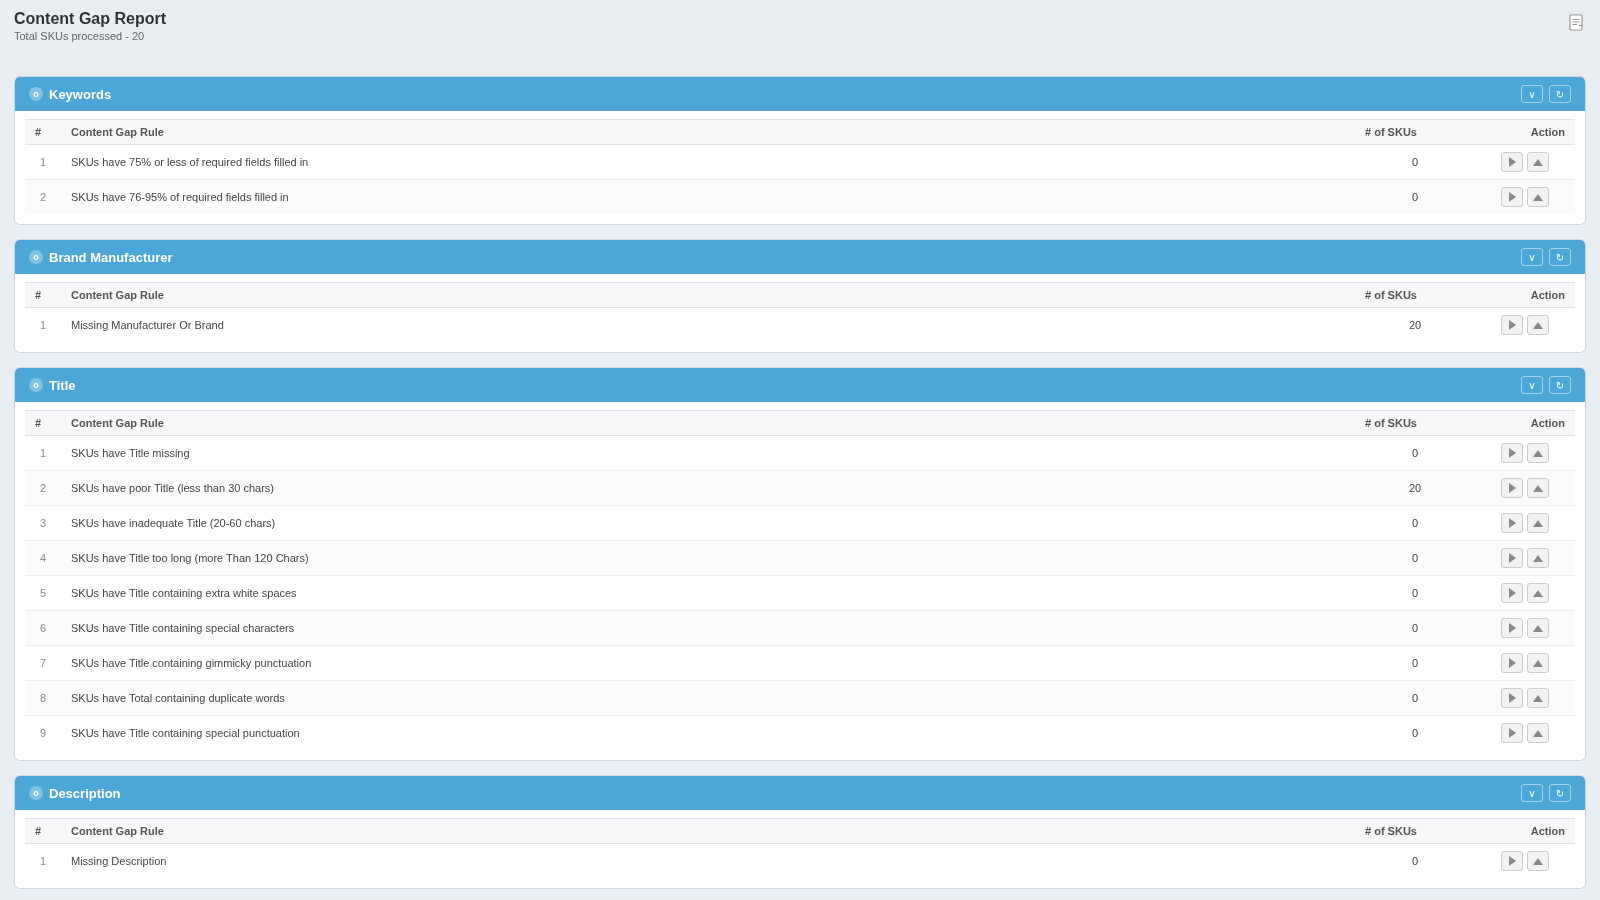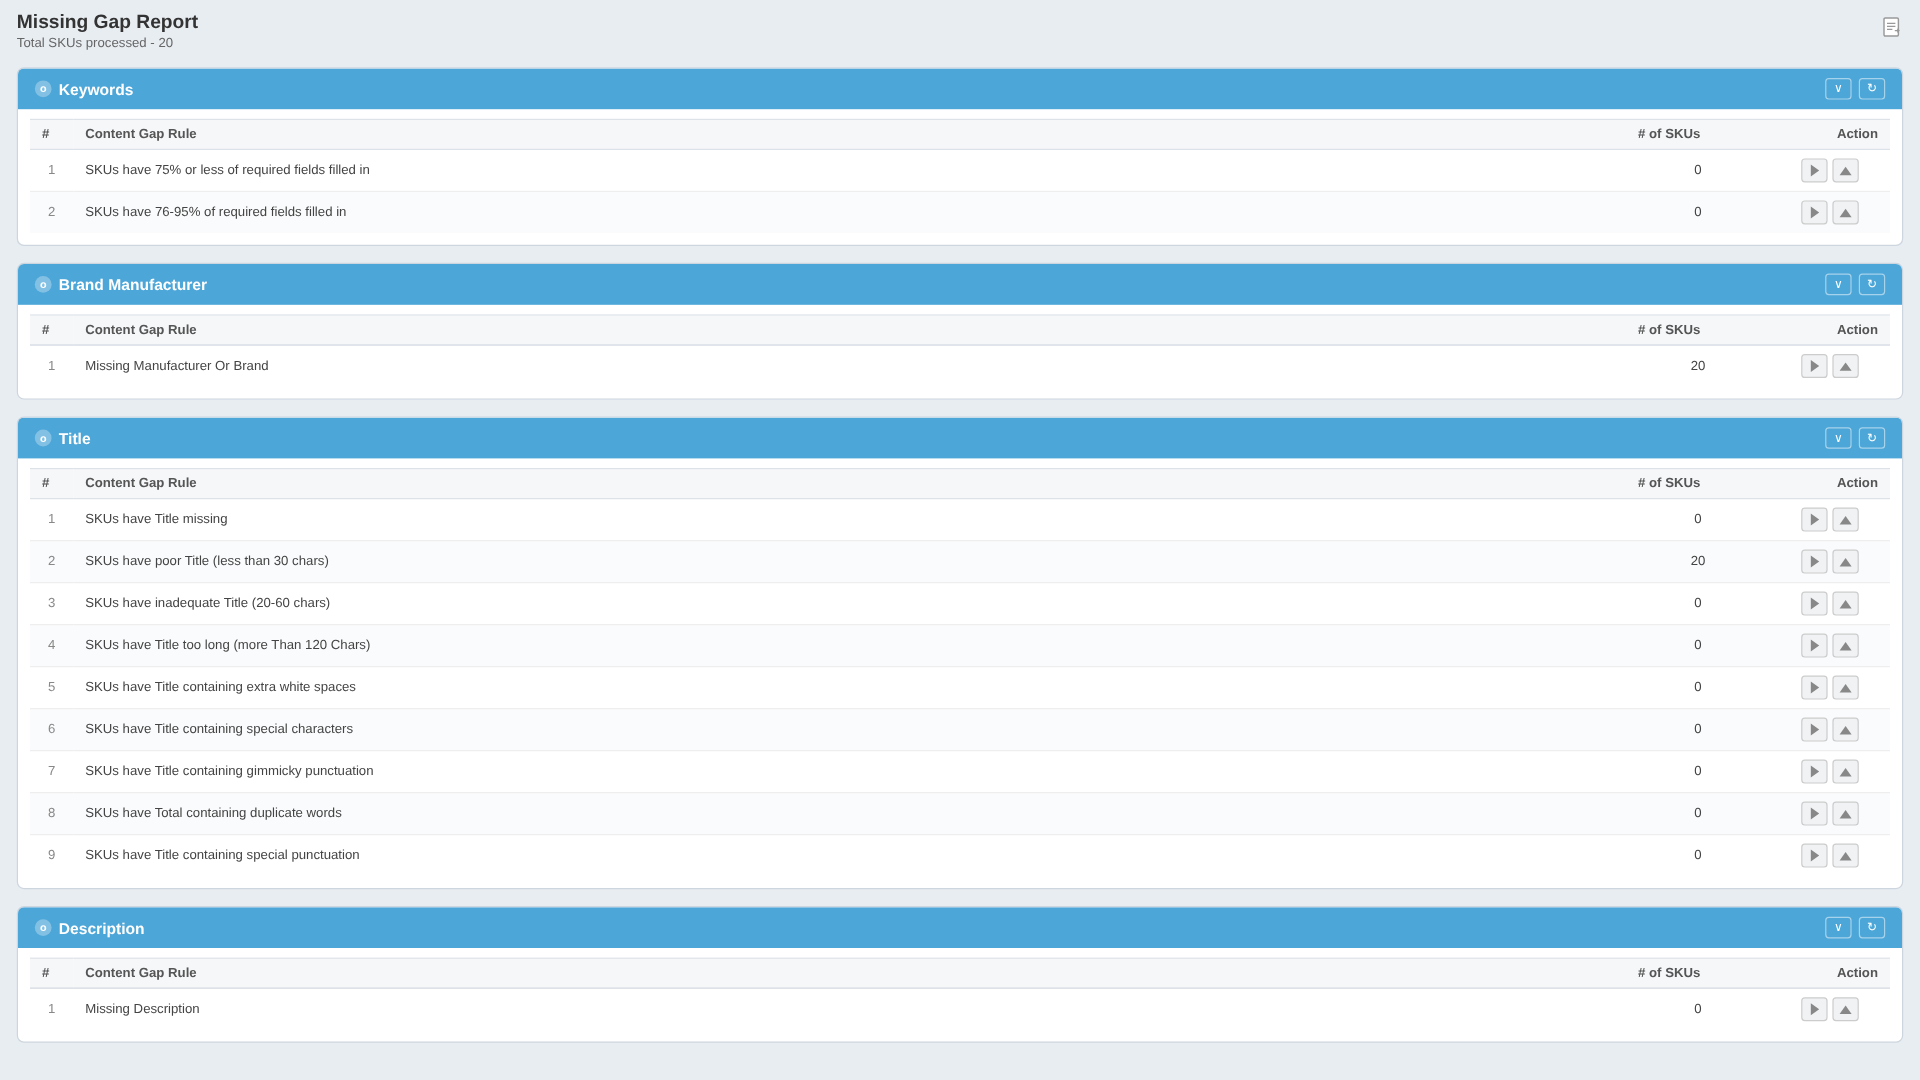--- a/index.html
+++ b/index.html
@@ -16,21 +16,21 @@
     }
     .page-title {
       font-size: 16px;
       font-weight: bold;
       color: #333;
       margin-bottom: 2px;
     }
     .page-subtitle {
       font-size: 11px;
       color: #666;
-      margin-bottom: 4px;
+      margin-bottom: 24px;
     }
     .section-card {
       background: #fff;
       border-radius: 6px;
       margin-bottom: 14px;
       overflow: hidden;
       border: 1px solid #cdd5de;
     }
     .section-header {
       background: #4da6d8;
@@ -141,21 +141,21 @@
       border-bottom: 7px solid #888;
     }
   </style>
 </head>
 <body>
 
 <div class="page-container">
 
   <div style="display:flex; justify-content:space-between; align-items:flex-start; margin-bottom:10px;">
     <div>
-      <div class="page-title">Missing Gap Report</div>
+      <div class="page-title">Content Gap Report</div>
       <div class="page-subtitle">Total SKUs processed - 20</div>
     </div>
     <div style="font-size:18px; color:#666; cursor:pointer; margin-top:4px;">
       <svg width="18" height="18" viewBox="0 0 18 18" fill="none">
         <rect x="2" y="1" width="12" height="15" rx="1" stroke="#999" stroke-width="1.2" fill="white"></rect>
         <line x1="4.5" y1="5.5" x2="11.5" y2="5.5" stroke="#999" stroke-width="1"></line>
         <line x1="4.5" y1="8" x2="11.5" y2="8" stroke="#999" stroke-width="1"></line>
         <line x1="4.5" y1="10.5" x2="9" y2="10.5" stroke="#999" stroke-width="1"></line>
         <path d="M11 11.5 L14.5 11.5 M13 10 L14.5 11.5 L13 13" stroke="#999" stroke-width="1" fill="none"></path>
       </svg>

